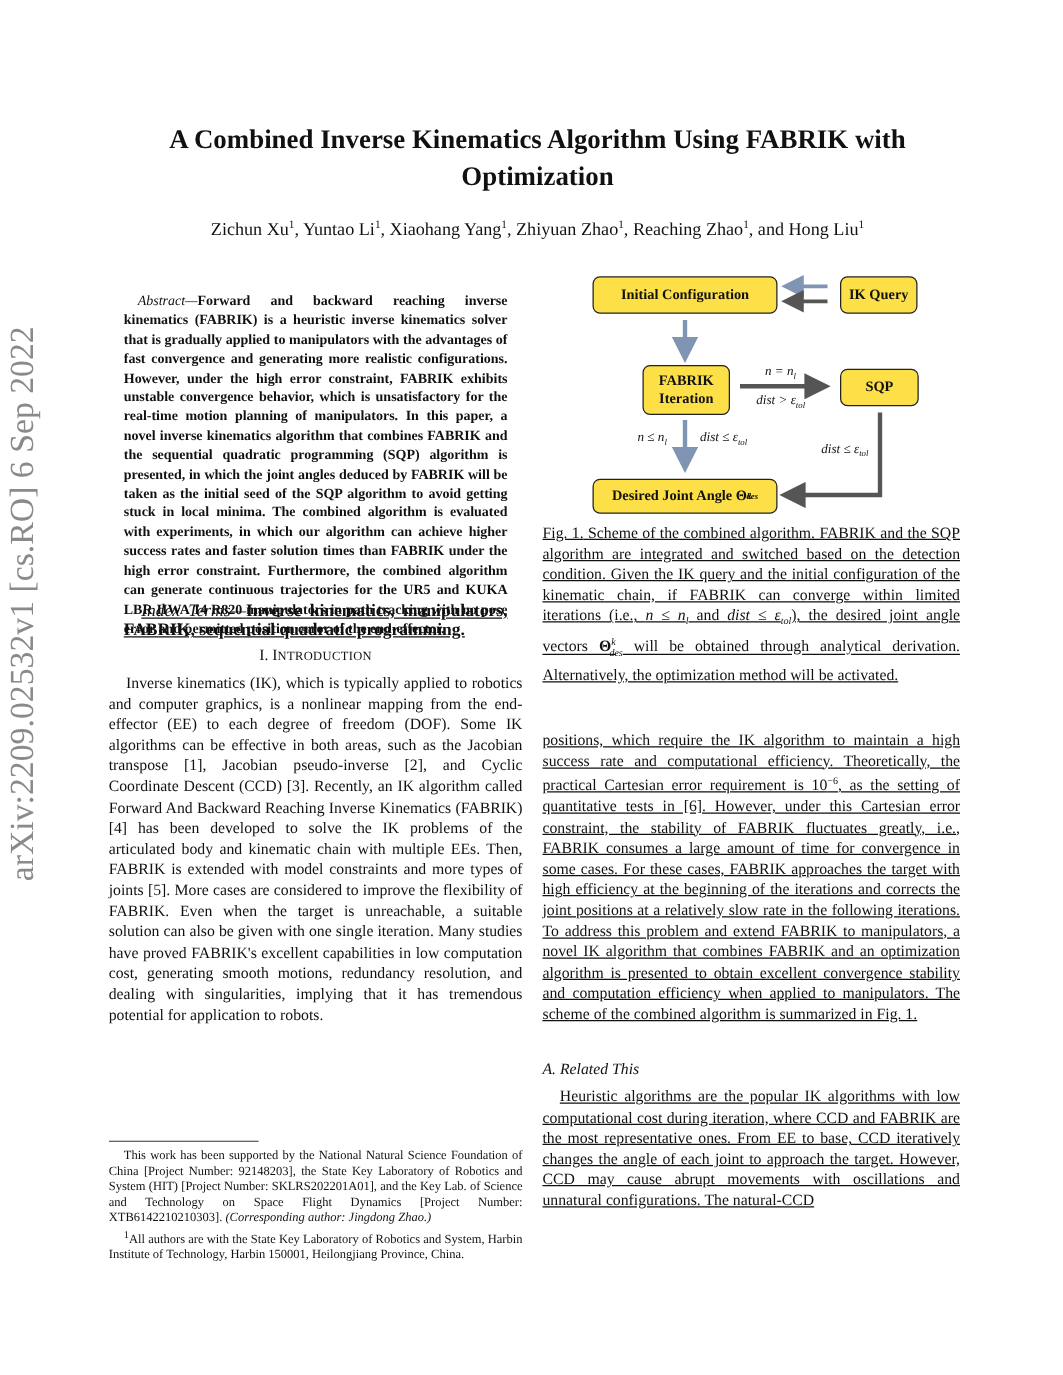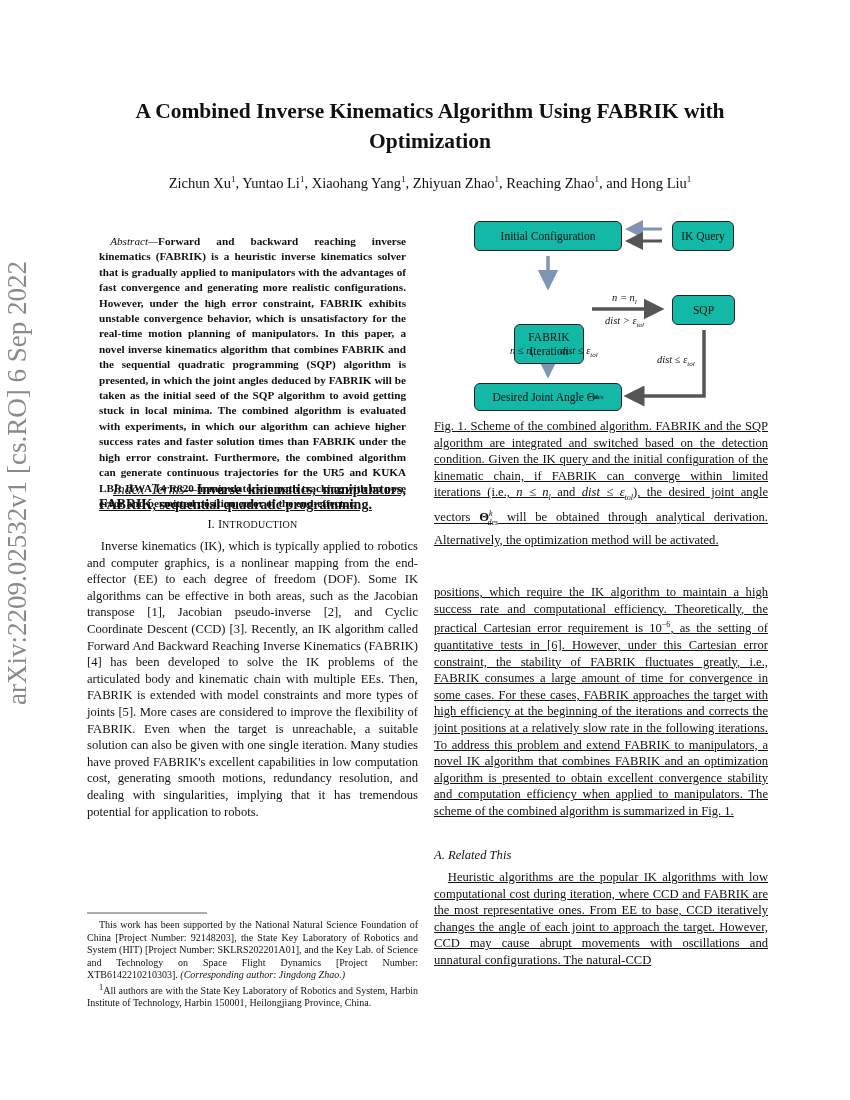--- a/index.html
+++ b/index.html
@@ -19,23 +19,23 @@
   .abstract em, .index em { font-weight:normal; font-style:italic; }
   .abstract p, .index p { margin:12px; text-indent:1em; }
   .index { top:470px; font-weight:bold; font-size:14px; line-height:15.4px;text-decoration:underline; }
   .sec-head { position:absolute; left:87px; top:517px; width:331px; text-align:center; font-size:12.6px; }
   .sec-head .sc { font-size:10px; letter-spacing:0.3px; }
   .intro { top:538px; }
   .intro p { margin:0; text-indent:1.1em; }
   .footnote { position:absolute; left:87px; top:919px; width:331px; font-size:10px; line-height:12.5px; text-align:justify; }
   .footnote p { margin:0; text-indent:1.2em; }
   .fig { position:absolute; left:462px; top:212px; width:290px; height:200px; }
-  .box { position:absolute; border:1.6px solid #222; border-radius:6px; background:#14b8a6;
+  .box { position:absolute; border:1.6px solid #222; border-radius:6px; background:#fde047;
          display:flex; align-items:center; justify-content:center; text-align:right;
-         font-size:11.5px; line-height:14px; box-sizing:border-box; }
+         font-size:11.5px; line-height:14px; box-sizing:border-box;font-weight:bold; }
   .lbl { position:absolute; font-size:10.5px; font-style:italic; white-space:nowrap; }
   .caption { top:418px; font-size:12.6px; line-height:16.6px; }
   .caption p { margin:0; }
   .rtext { top:584px; }
   .rtext p { margin:0; text-indent:1.1em; }
   .subhead { position:absolute; left:434px; top:848px; font-style:italic; font-size:12.6px; }
   .rtext2 { top:869px; }
   .rtext2 p { margin:0; text-indent:1.1em; }
   i.m { font-style:italic; }
 </style>
@@ -88,21 +88,21 @@
     <line x1="200" y1="17" x2="172" y2="17" stroke="#7f95b3" stroke-width="3" marker-end="url(#ab)"></line>
     <line x1="200" y1="29" x2="172" y2="29" stroke="#555" stroke-width="3" marker-end="url(#ad)"></line>
     <line x1="86" y1="44" x2="86" y2="68" stroke="#7f95b3" stroke-width="3.5" marker-end="url(#ab)"></line>
     <line x1="130" y1="97" x2="192" y2="97" stroke="#555" stroke-width="3.5" marker-end="url(#ad)"></line>
     <line x1="86" y1="124" x2="86" y2="156" stroke="#7f95b3" stroke-width="3.5" marker-end="url(#ab)"></line>
     <polyline points="242,118 242,184 172,184" fill="none" stroke="#555" stroke-width="3.5" marker-end="url(#ad)"></polyline>
   </svg>
 
   <div class="box" style="left:12px;top:9px;width:148px;height:30px;">Initial Configuration</div>
   <div class="box" style="left:210px;top:9px;width:62px;height:30px;">IK Query</div>
-  <div class="box" style="left:52px;top:80px;width:70px;height:40px;flex-direction:column;margin-top:32px;">
+  <div class="box" style="left:52px;top:80px;width:70px;height:40px;flex-direction:column;">
     <span>FABRIK</span>
     <span>Iteration</span>
   </div>
   <div class="box" style="left:210px;top:83px;width:63px;height:30px;">SQP</div>
   <div class="box" style="left:12px;top:171px;width:148px;height:28px;">
     <span>Desired Joint Angle Θ</span>
       <sup style="font-size:7px;font-style:italic;">k</sup>
       <sub style="font-size:7px;font-style:italic;margin-left:-4px;">des</sub>
   </div>
 

